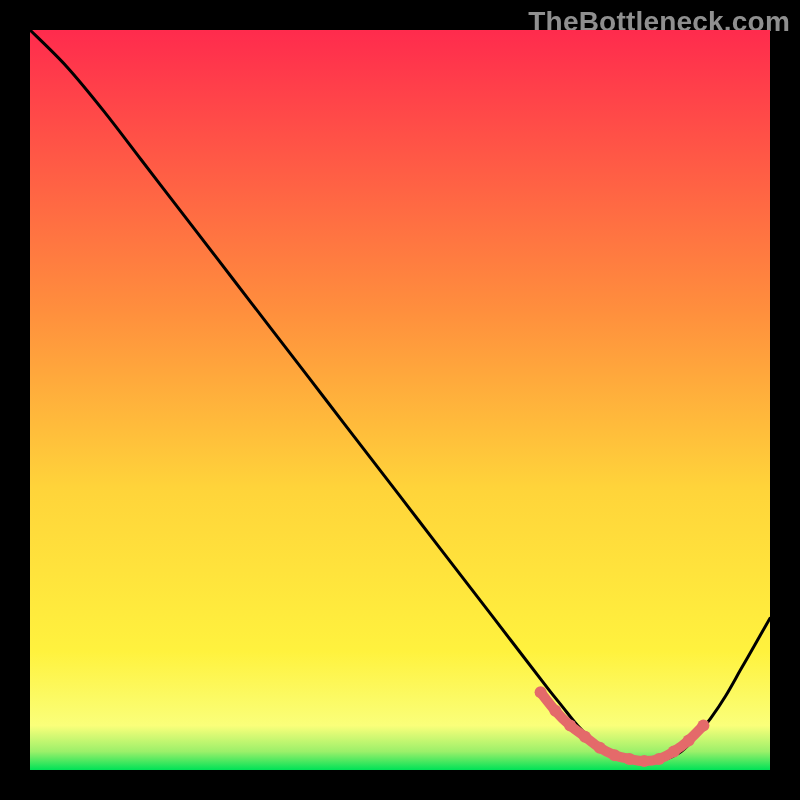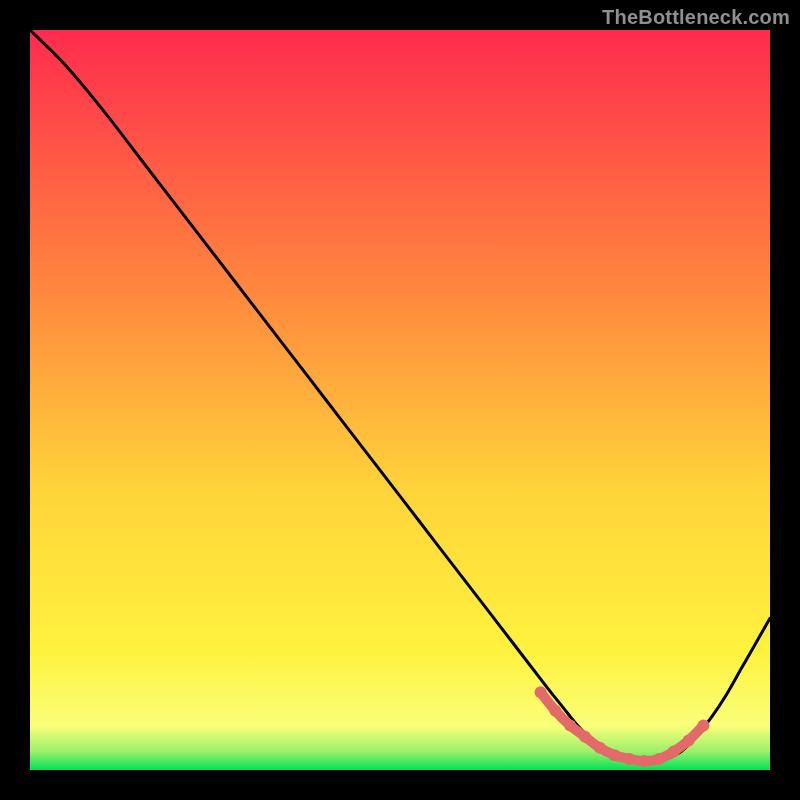--- a/index.html
+++ b/index.html
@@ -23,21 +23,21 @@
     left: 30px;
     top: 30px;
     width: 740px;
     height: 740px;
   }
   .watermark {
     position: absolute;
     top: 6px;
     right: 10px;
     font-family: Arial, Helvetica, sans-serif;
-    font-size: 20px;
+    font-size: 28px;
     font-weight: 600;
     color: #8f8f8f;
     letter-spacing: 0.2px;
   }
 </style>
 </head>
 <body>
 
 <div class="frame">
   <div class="watermark">TheBottleneck.com</div>

